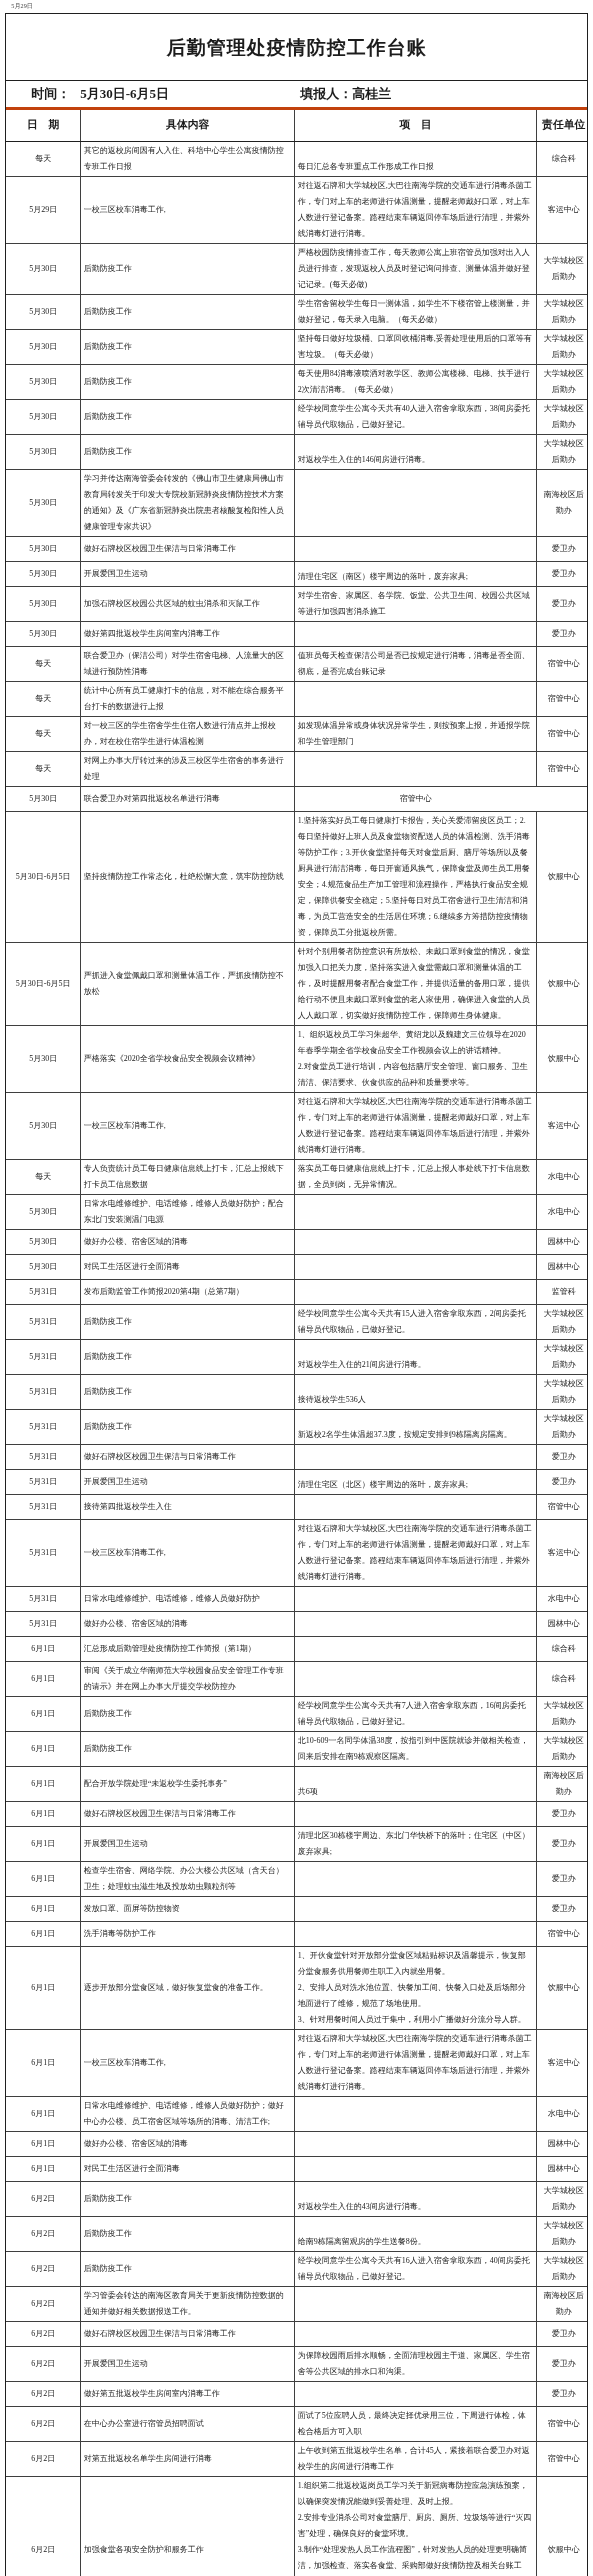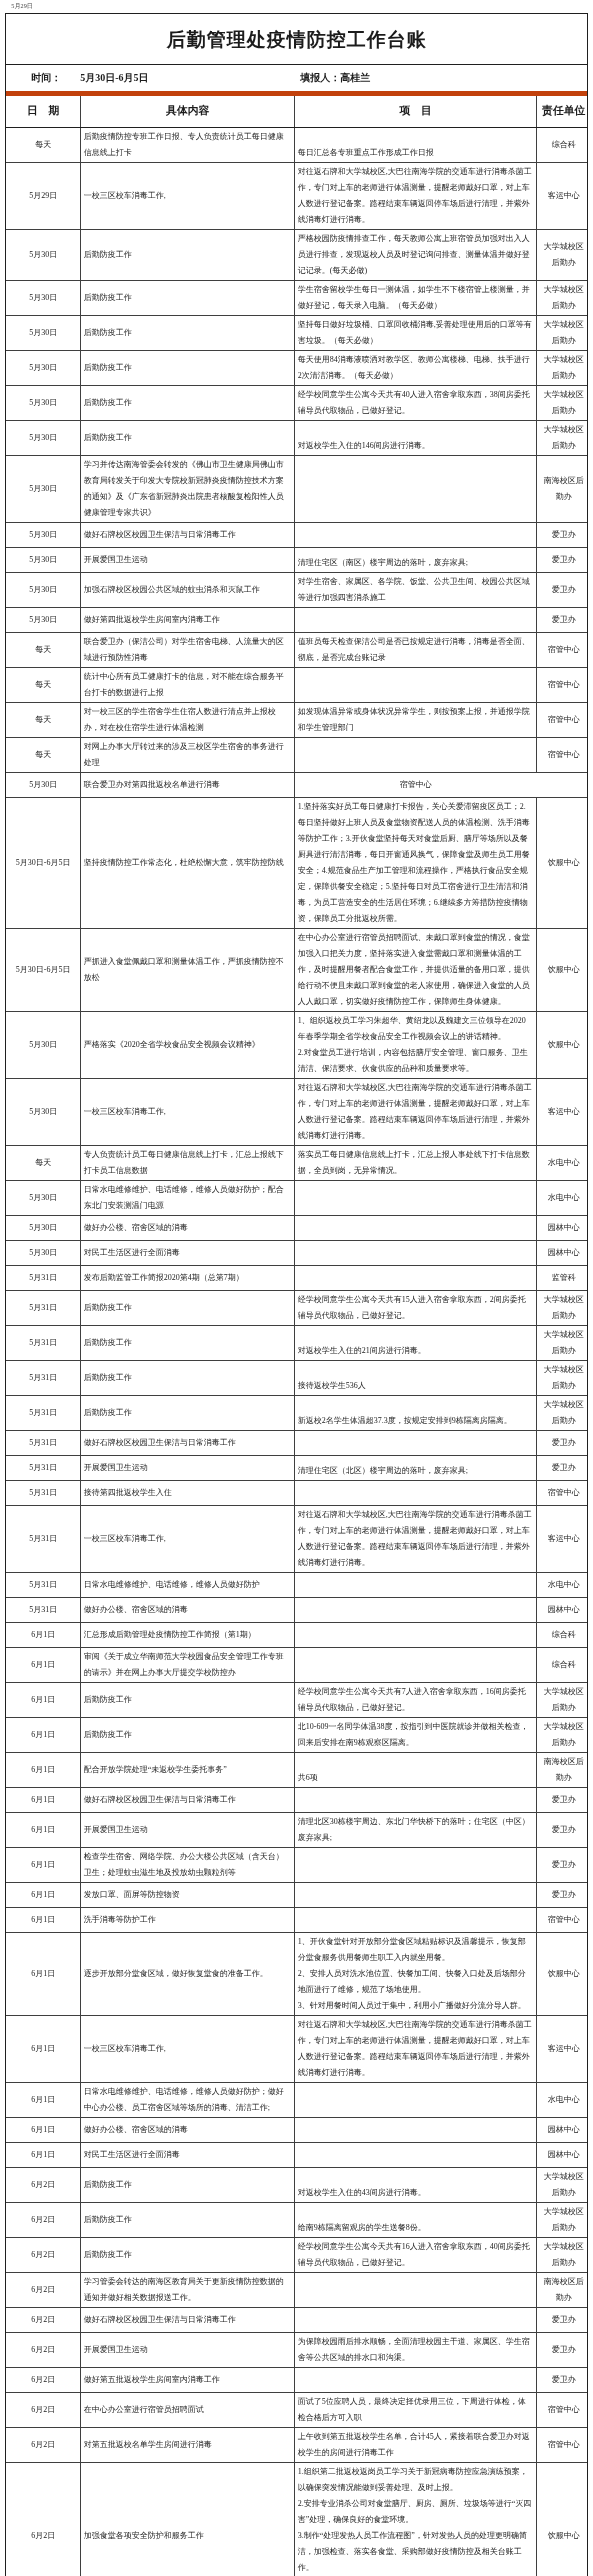--- a/index.html
+++ b/index.html
@@ -2,23 +2,23 @@
 <html style="font-size:8.2px"><head>
 <meta charset="utf-8">
 <style>
   html,body{margin:0;padding:0;background:#ffffff;}
   body{width:594px;font-family:"Liberation Serif","DejaVu Serif",serif;color:#1c1c1c;}
   .page{width:594px;}
   .top-strip{height:13.4px;padding-left:11.3px;display:flex;align-items:center;
              font-size:6.2px;color:#444;overflow:hidden;}
   .sheet{margin:0 5.2px;width:583px;border:1px solid #1f1f1f;box-sizing:border-box;background:#fff;}
   .title-block{border-bottom:1px solid #1f1f1f;text-align:center;padding:8.2px 0 7.2px 0;}
-  .title-block h1{margin:4px;font-size:19px;font-weight:800;letter-spacing:1px;}
+  .title-block h1{margin:12px;font-size:19px;font-weight:800;letter-spacing:1px;}
   .meta-row{display:grid;grid-template-columns:74px 216px 291px;align-items:center;
-            height:26px;border-bottom:5px solid #c2410c;font-size:10px;font-weight:700;}
+            height:26px;border-bottom:3px solid #c2410c;font-size:13px;font-weight:700;}
   .meta-row .m-label{padding-left:25px;}
   .meta-row .m-right{padding-left:4.1px;}
   .thead{display:grid;grid-template-columns:74px 214px 242px 54px;
          border-bottom:1px solid #1f1f1f;font-size:10.8px;font-weight:800;}
   .thead > div{display:flex;align-items:center;justify-content:center;
                min-height:31px;box-sizing:border-box;}
   .thead > div + div{border-left:0.5px solid #3f3f3f;}
   .tbody{}
   .trow{display:grid;grid-template-columns:74px 214px 242px 54px;
         border-bottom:0.5px solid #3f3f3f;font-size:8px;line-height:2.0;}
@@ -57,21 +57,21 @@
     <div class="thead">
       <div>日　期</div>
       <div>具体内容</div>
       <div>项　目</div>
       <div>责任单位</div>
     </div>
 
     <div class="tbody">
   <div class="trow">
     <div class="c-date">每天</div>
-    <div class="c-item">后勤疫情防控专班工作日报、专人负责统计员工每日健康信息线上打卡</div>
+    <div class="c-item">其它的返校房间因有人入住、科培中心学生公寓疫情防控专班工作日报</div>
     <div class="c-content">每日汇总各专班重点工作形成工作日报</div>
     <div class="c-unit">综合科</div>
   </div>
 
   <div class="trow">
     <div class="c-date">5月29日</div>
     <div class="c-item">一校三区校车消毒工作,</div>
     <div class="c-content">对往返石牌和大学城校区,大巴往南海学院的交通车进行消毒杀菌工作，专门对上车的老师进行体温测量，提醒老师戴好口罩，对上车人数进行登记备案。路程结束车辆返回停车场后进行清理，并紫外线消毒灯进行消毒。</div>
     <div class="c-unit">客运中心</div>
   </div>
@@ -190,21 +190,21 @@
   <div class="trow">
     <div class="c-date">5月30日-6月5日</div>
     <div class="c-item">坚持疫情防控工作常态化，杜绝松懈大意，筑牢防控防线</div>
     <div class="c-content">1.坚持落实好员工每日健康打卡报告，关心关爱滞留疫区员工；2.每日坚持做好上班人员及食堂物资配送人员的体温检测、洗手消毒等防护工作；3.开伙食堂坚持每天对食堂后厨、膳厅等场所以及餐厨具进行清洁消毒，每日开窗通风换气，保障食堂及师生员工用餐安全；4.规范食品生产加工管理和流程操作，严格执行食品安全规定，保障供餐安全稳定；5.坚持每日对员工宿舍进行卫生清洁和消毒，为员工营造安全的生活居住环境；6.继续多方筹措防控疫情物资，保障员工分批返校所需。</div>
     <div class="c-unit">饮服中心</div>
   </div>
 
   <div class="trow">
     <div class="c-date">5月30日-6月5日</div>
     <div class="c-item">严抓进入食堂佩戴口罩和测量体温工作，严抓疫情防控不放松</div>
-    <div class="c-content">在中心办公室进行宿管员招聘面试、未戴口罩到食堂的情况，食堂加强入口把关力度，坚持落实进入食堂需戴口罩和测量体温的工作，及时提醒用餐者配合食堂工作，并提供适量的备用口罩，提供给行动不便且未戴口罩到食堂的老人家使用，确保进入食堂的人员人人戴口罩，切实做好疫情防控工作，保障师生身体健康。</div>
+    <div class="c-content">针对个别用餐者防控意识有所放松、未戴口罩到食堂的情况，食堂加强入口把关力度，坚持落实进入食堂需戴口罩和测量体温的工作，及时提醒用餐者配合食堂工作，并提供适量的备用口罩，提供给行动不便且未戴口罩到食堂的老人家使用，确保进入食堂的人员人人戴口罩，切实做好疫情防控工作，保障师生身体健康。</div>
     <div class="c-unit">饮服中心</div>
   </div>
 
   <div class="trow">
     <div class="c-date">5月30日</div>
     <div class="c-item">严格落实《2020全省学校食品安全视频会议精神》</div>
     <div class="c-content">1、组织返校员工学习朱超华、黄绍龙以及魏建文三位领导在2020年春季学期全省学校食品安全工作视频会议上的讲话精神。
 2.对食堂员工进行培训，内容包括膳厅安全管理、窗口服务、卫生清洁、保洁要求、伙食供应的品种和质量要求等。</div>
     <div class="c-unit">饮服中心</div>
   </div>

